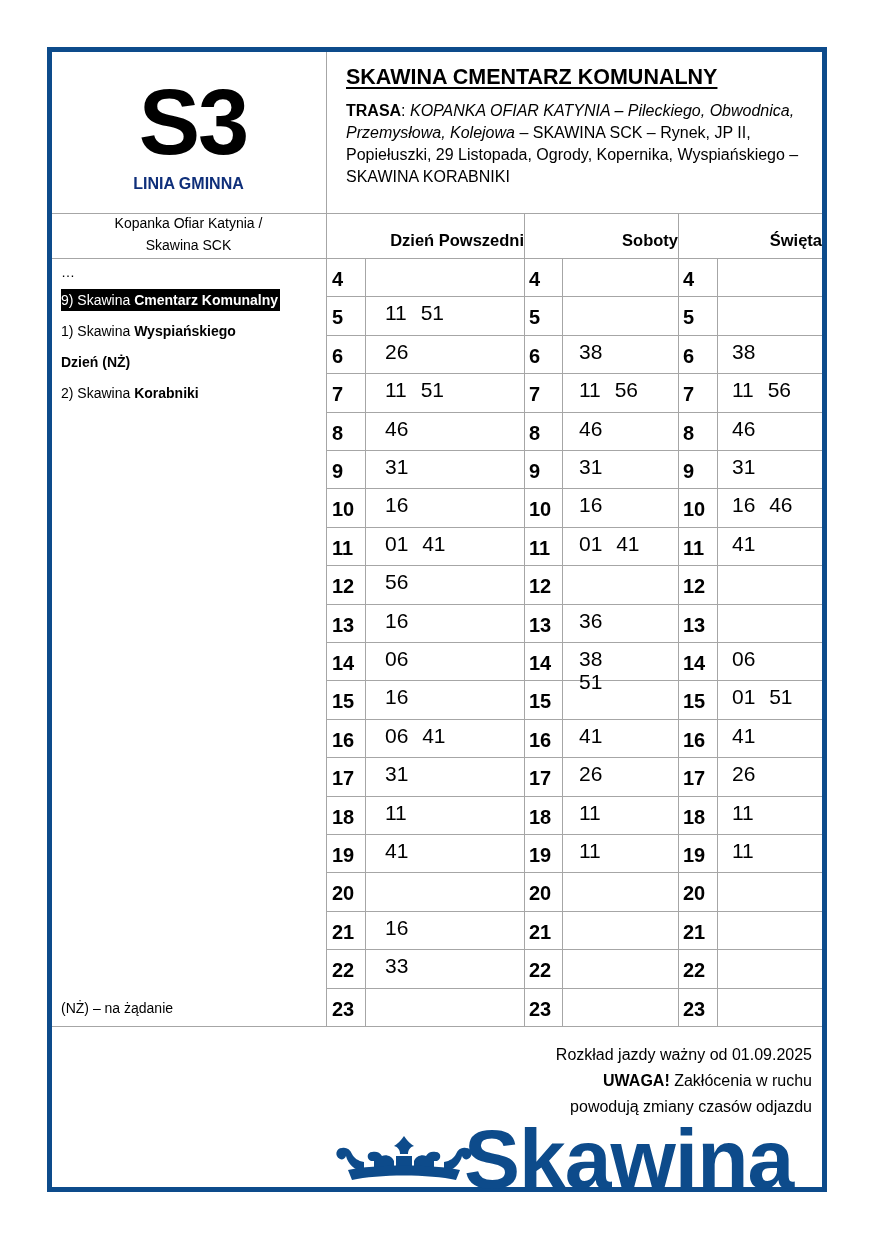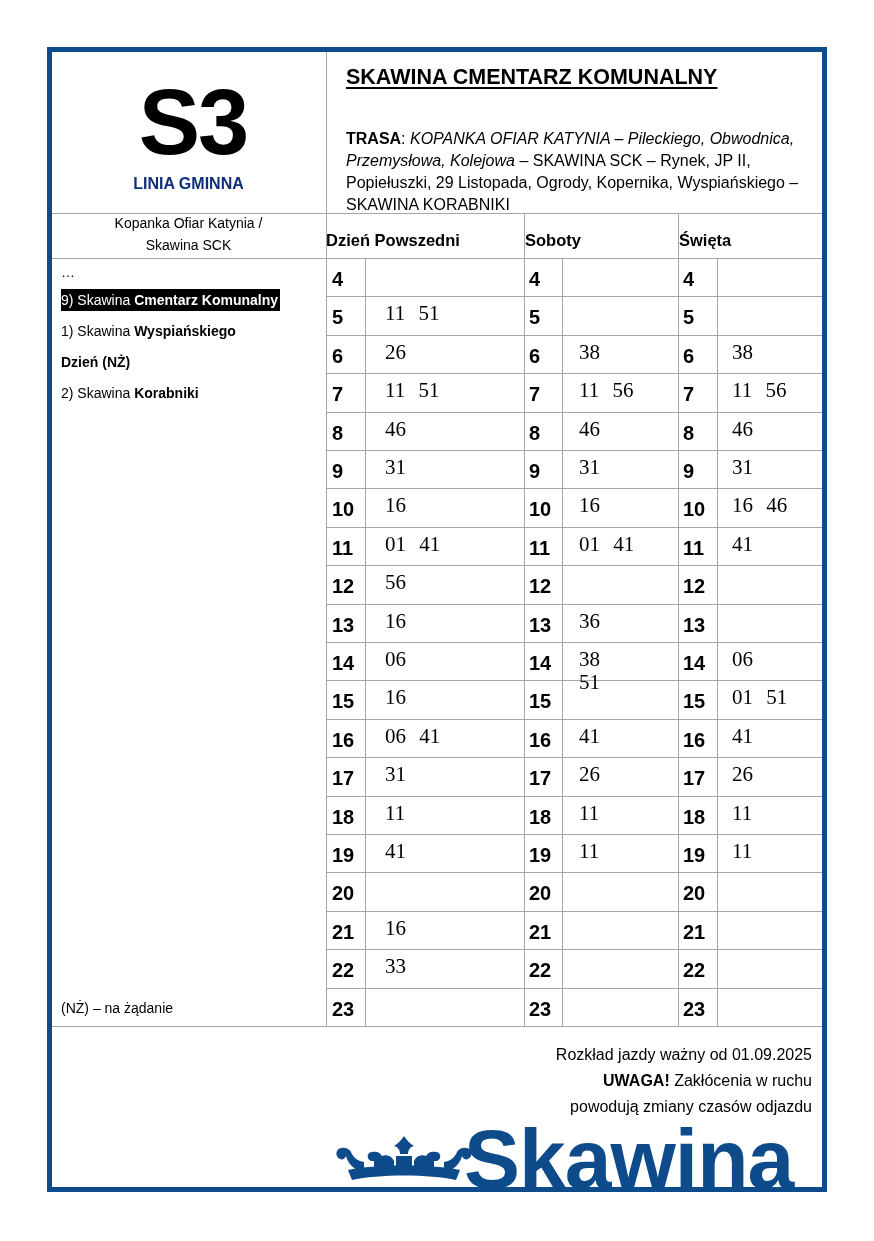--- a/index.html
+++ b/index.html
@@ -3,32 +3,32 @@
 <meta charset="utf-8">
 <style>
   html, body { margin:0; padding:0; background:#ffffff; }
   body { width:874px; height:1241px; position:relative; font-family:"Liberation Sans", sans-serif; color:#000; overflow:hidden; }
   .frame { position:absolute; left:47px; top:47px; width:770px; height:1135px; border:5px solid #0d4b8b; background:#fff; }
   .hline { position:absolute; height:1px; background:#a6a6a6; }
   .vline { position:absolute; width:1px; background:#a6a6a6; }
   .line-number { position:absolute; left:0; top:20px; width:282px; text-align:center; font-size:92px; font-weight:bold; letter-spacing:-2px; line-height:100px; }
   .line-type { position:absolute; left:0; top:123px; width:273px; text-align:center; font-size:16px; font-weight:bold; color:#0f2f7a; }
   .stop-title { position:absolute; left:294px; top:13px; font-size:21.5px; font-weight:bold; text-decoration:underline; text-underline-offset:3px; }
-  .route { position:absolute; left:294px; top:76px; width:480px; font-size:16px; line-height:22px; }
+  .route { position:absolute; left:294px; top:48px; width:480px; font-size:16px; line-height:22px; }
   .route b { font-weight:bold; }
   .route i { font-style:italic; }
   .direction { position:absolute; left:0; top:160px; width:273px; text-align:center; font-size:14px; line-height:22px; }
-  .colhead { position:absolute; top:166px; height:45px; line-height:45px; text-align:left; font-size:16.5px; font-weight:bold; }
+  .colhead { position:absolute; top:166px; height:45px; line-height:45px; text-align:right; font-size:16.5px; font-weight:bold; }
   .stops { position:absolute; left:9px; top:212px; width:264px; font-size:14px; }
   .stop-item { position:absolute; left:0; white-space:nowrap; }
   .stop-item b { font-weight:bold; }
   .stop-current { background:#000; color:#fff; padding:3px 2px 3px 0; }
   .note { position:absolute; left:9px; top:948px; font-size:14px; }
   .hour { position:absolute; font-size:20px; font-weight:bold; text-align:left; }
-  .mins { position:absolute; font-size:21px; word-spacing:8px; white-space:pre;font-family:Liberation Serif, serif; }
+  .mins { position:absolute; font-size:21px; word-spacing:8px; white-space:pre; }
   .validity { position:absolute; right:10px; top:990px; text-align:right; font-size:16px; line-height:26px; }
   .orgs { position:absolute; left:18px; top:1050px; font-size:14.5px; line-height:20px; }
   .orgs b { font-weight:bold; }
   .logo-text { position:absolute; left:412px; top:1062px; font-size:84px; font-weight:bold; color:#0d4b8b; line-height:90px; letter-spacing:-1px; }
   .crown { position:absolute; left:282px; top:1082px; }
 </style>
 </head>
 <body>
 
 <div class="frame">

